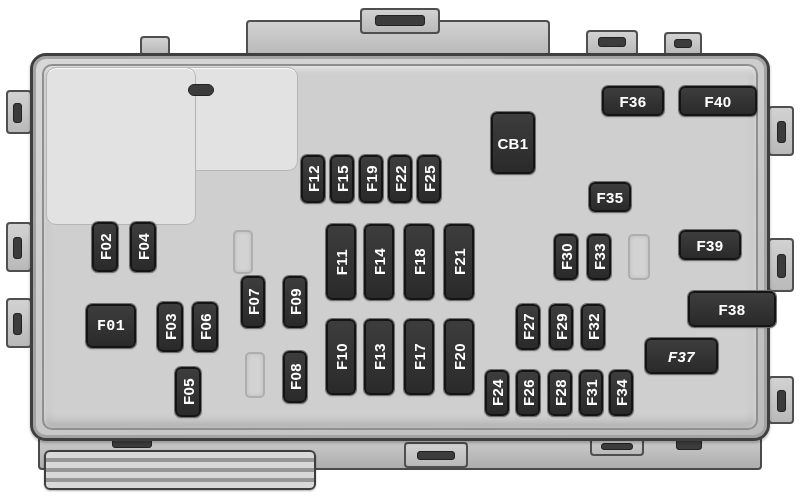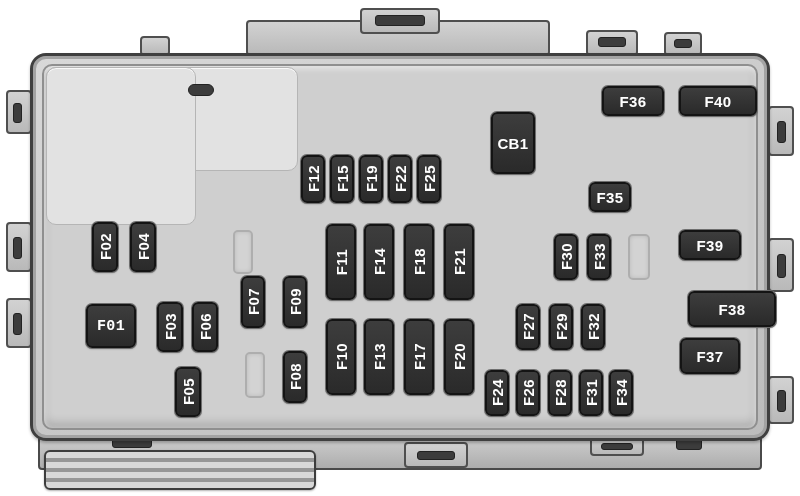--- a/index.html
+++ b/index.html
@@ -115,21 +115,21 @@
     </div>
   <div class="fuse h" style="left:589px;top:182px;width:42px;height:30px;">
       <span class="lbl">F35</span>
     </div>
   <div class="fuse h" style="left:679px;top:182px;width:62px;height:30px;margin-top:48px;">
       <span class="lbl">F39</span>
     </div>
   <div class="fuse h" style="left:680px;top:291px;width:88px;height:36px;margin-left:8px;">
       <span class="lbl">F38</span>
     </div>
-  <div class="fuse h" style="left:680px;top:338px;width:60px;height:36px;">
+  <div class="fuse h" style="left:645px;top:338px;width:73px;height:36px;font-style:italic;">
       <span class="lbl">F37</span>
     </div>
 
   <div class="fuse v" style="left:92px;top:222px;width:26px;height:50px;">
       <span class="lbl">F02</span>
     </div>
   <div class="fuse v" style="left:130px;top:222px;width:26px;height:50px;">
       <span class="lbl">F04</span>
     </div>
   <div class="fuse v" style="left:157px;top:302px;width:26px;height:50px;">

